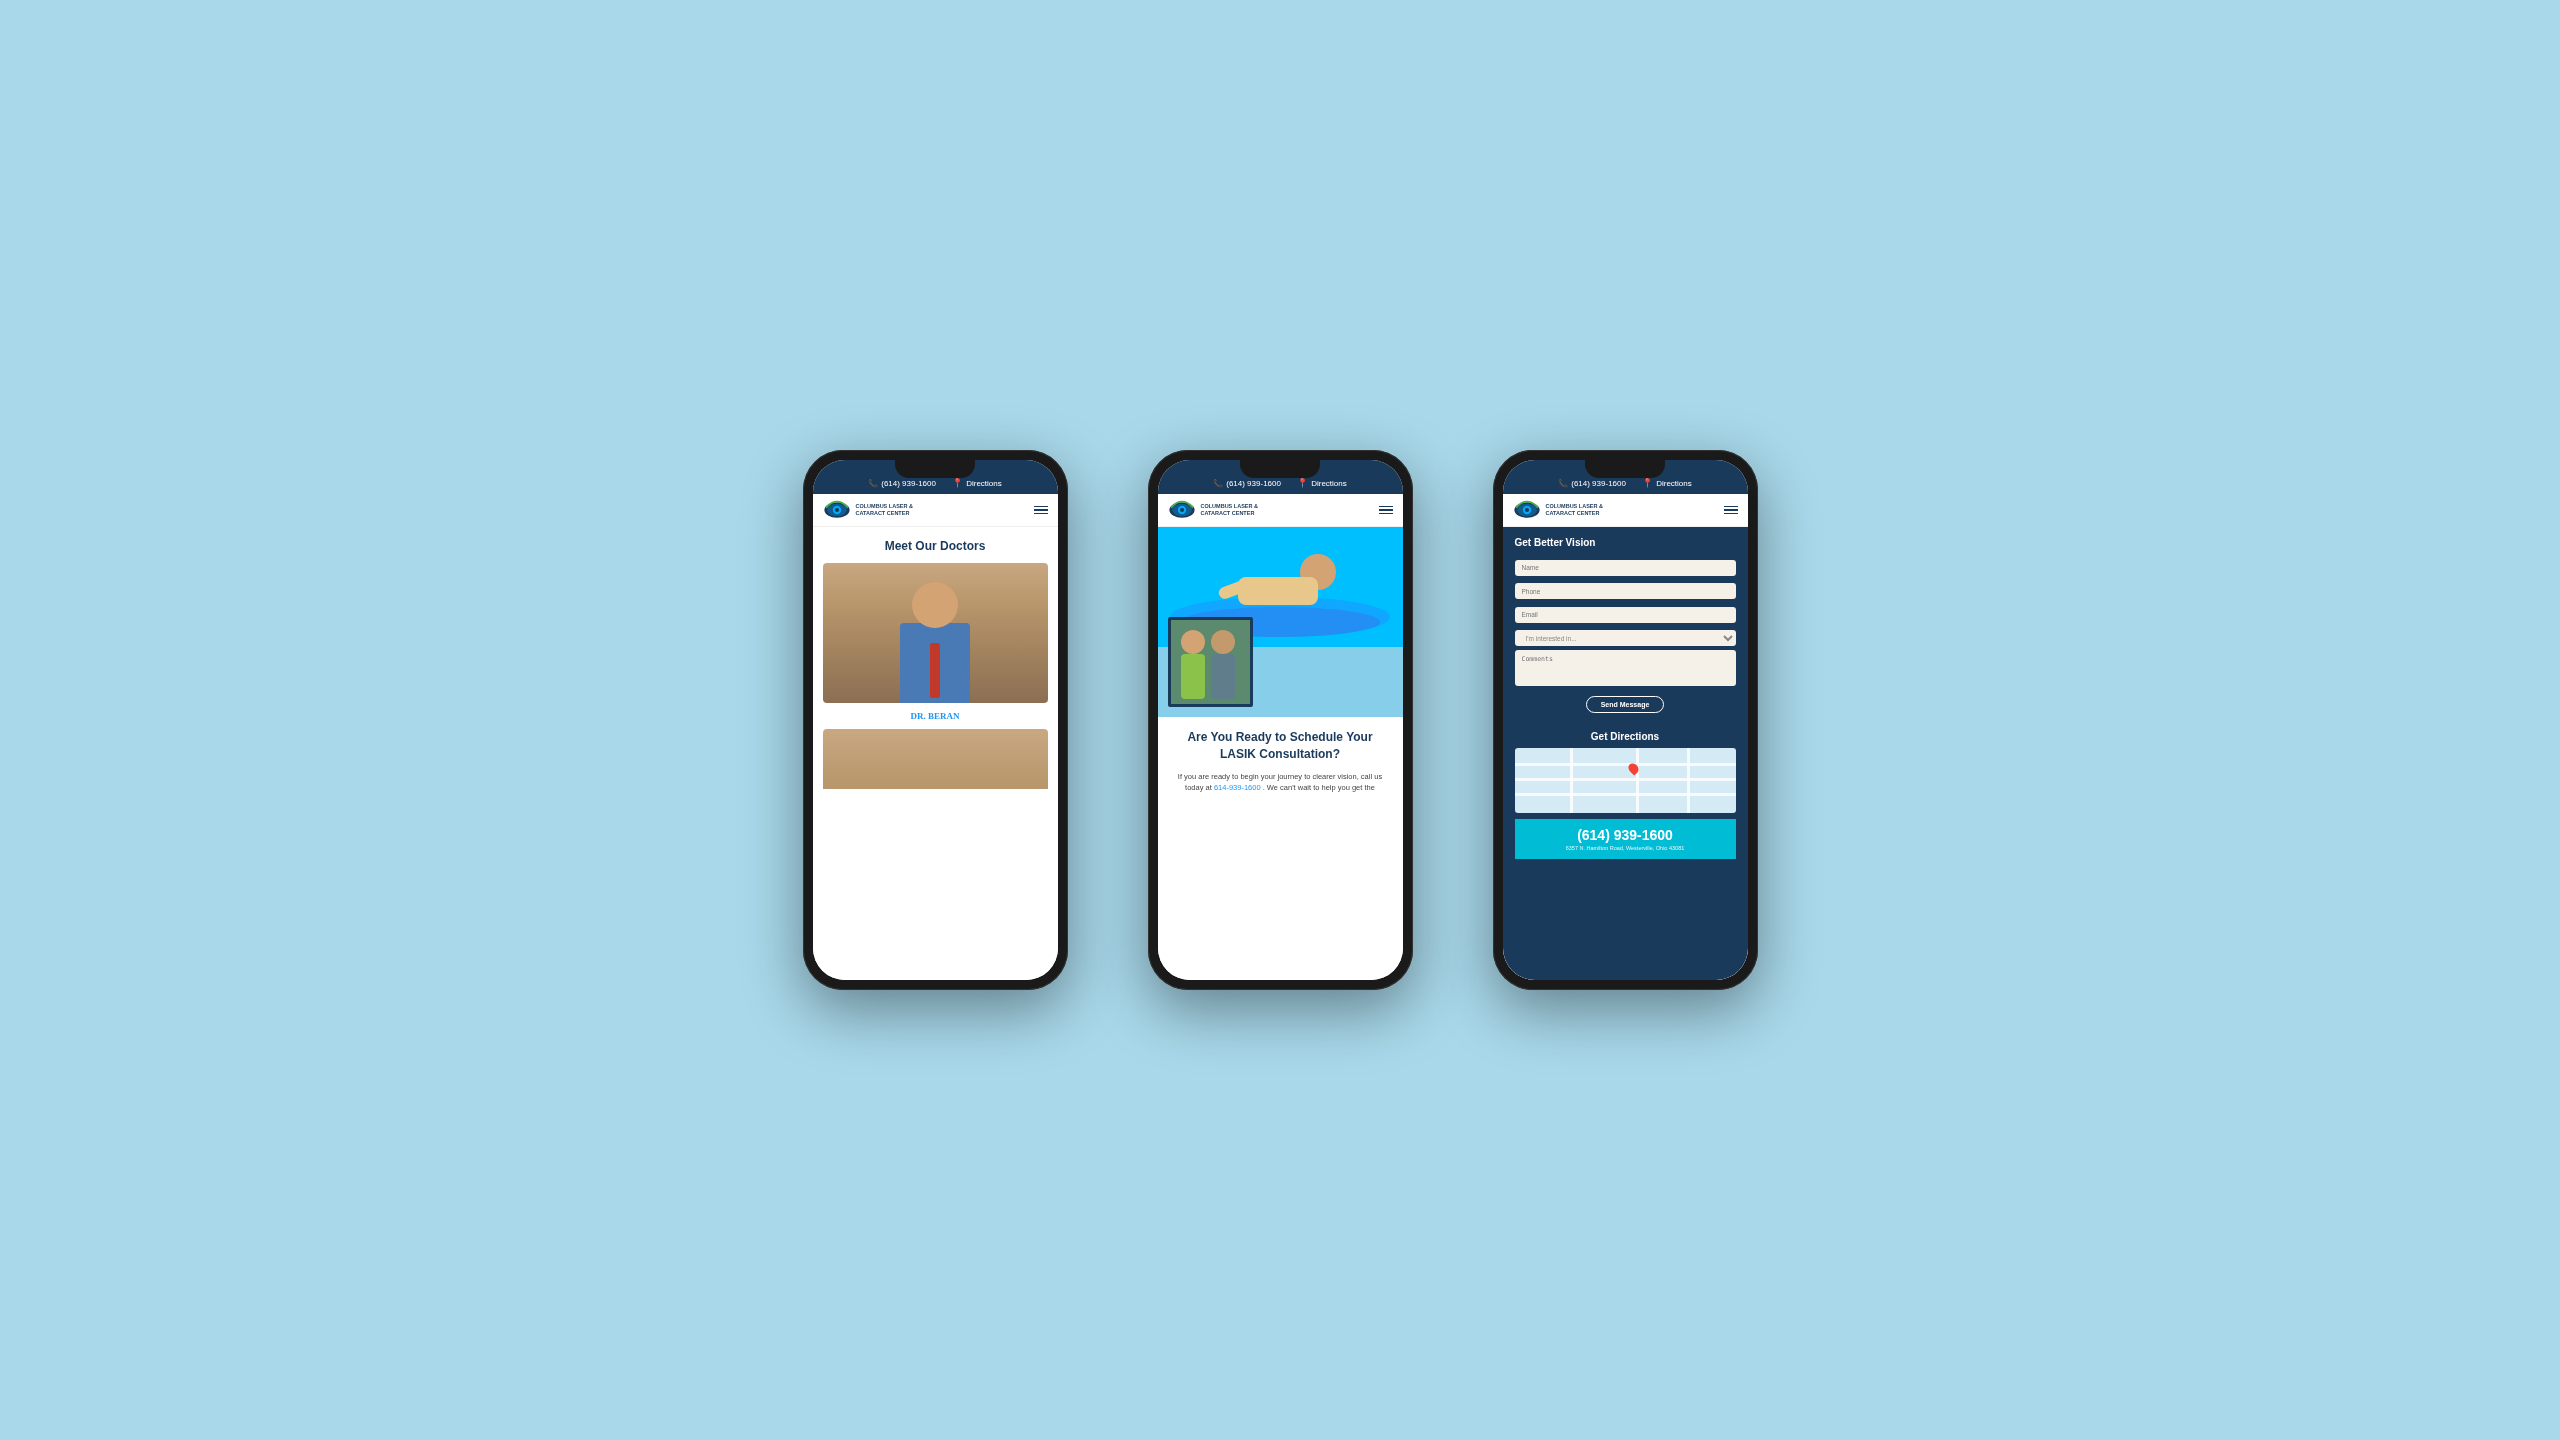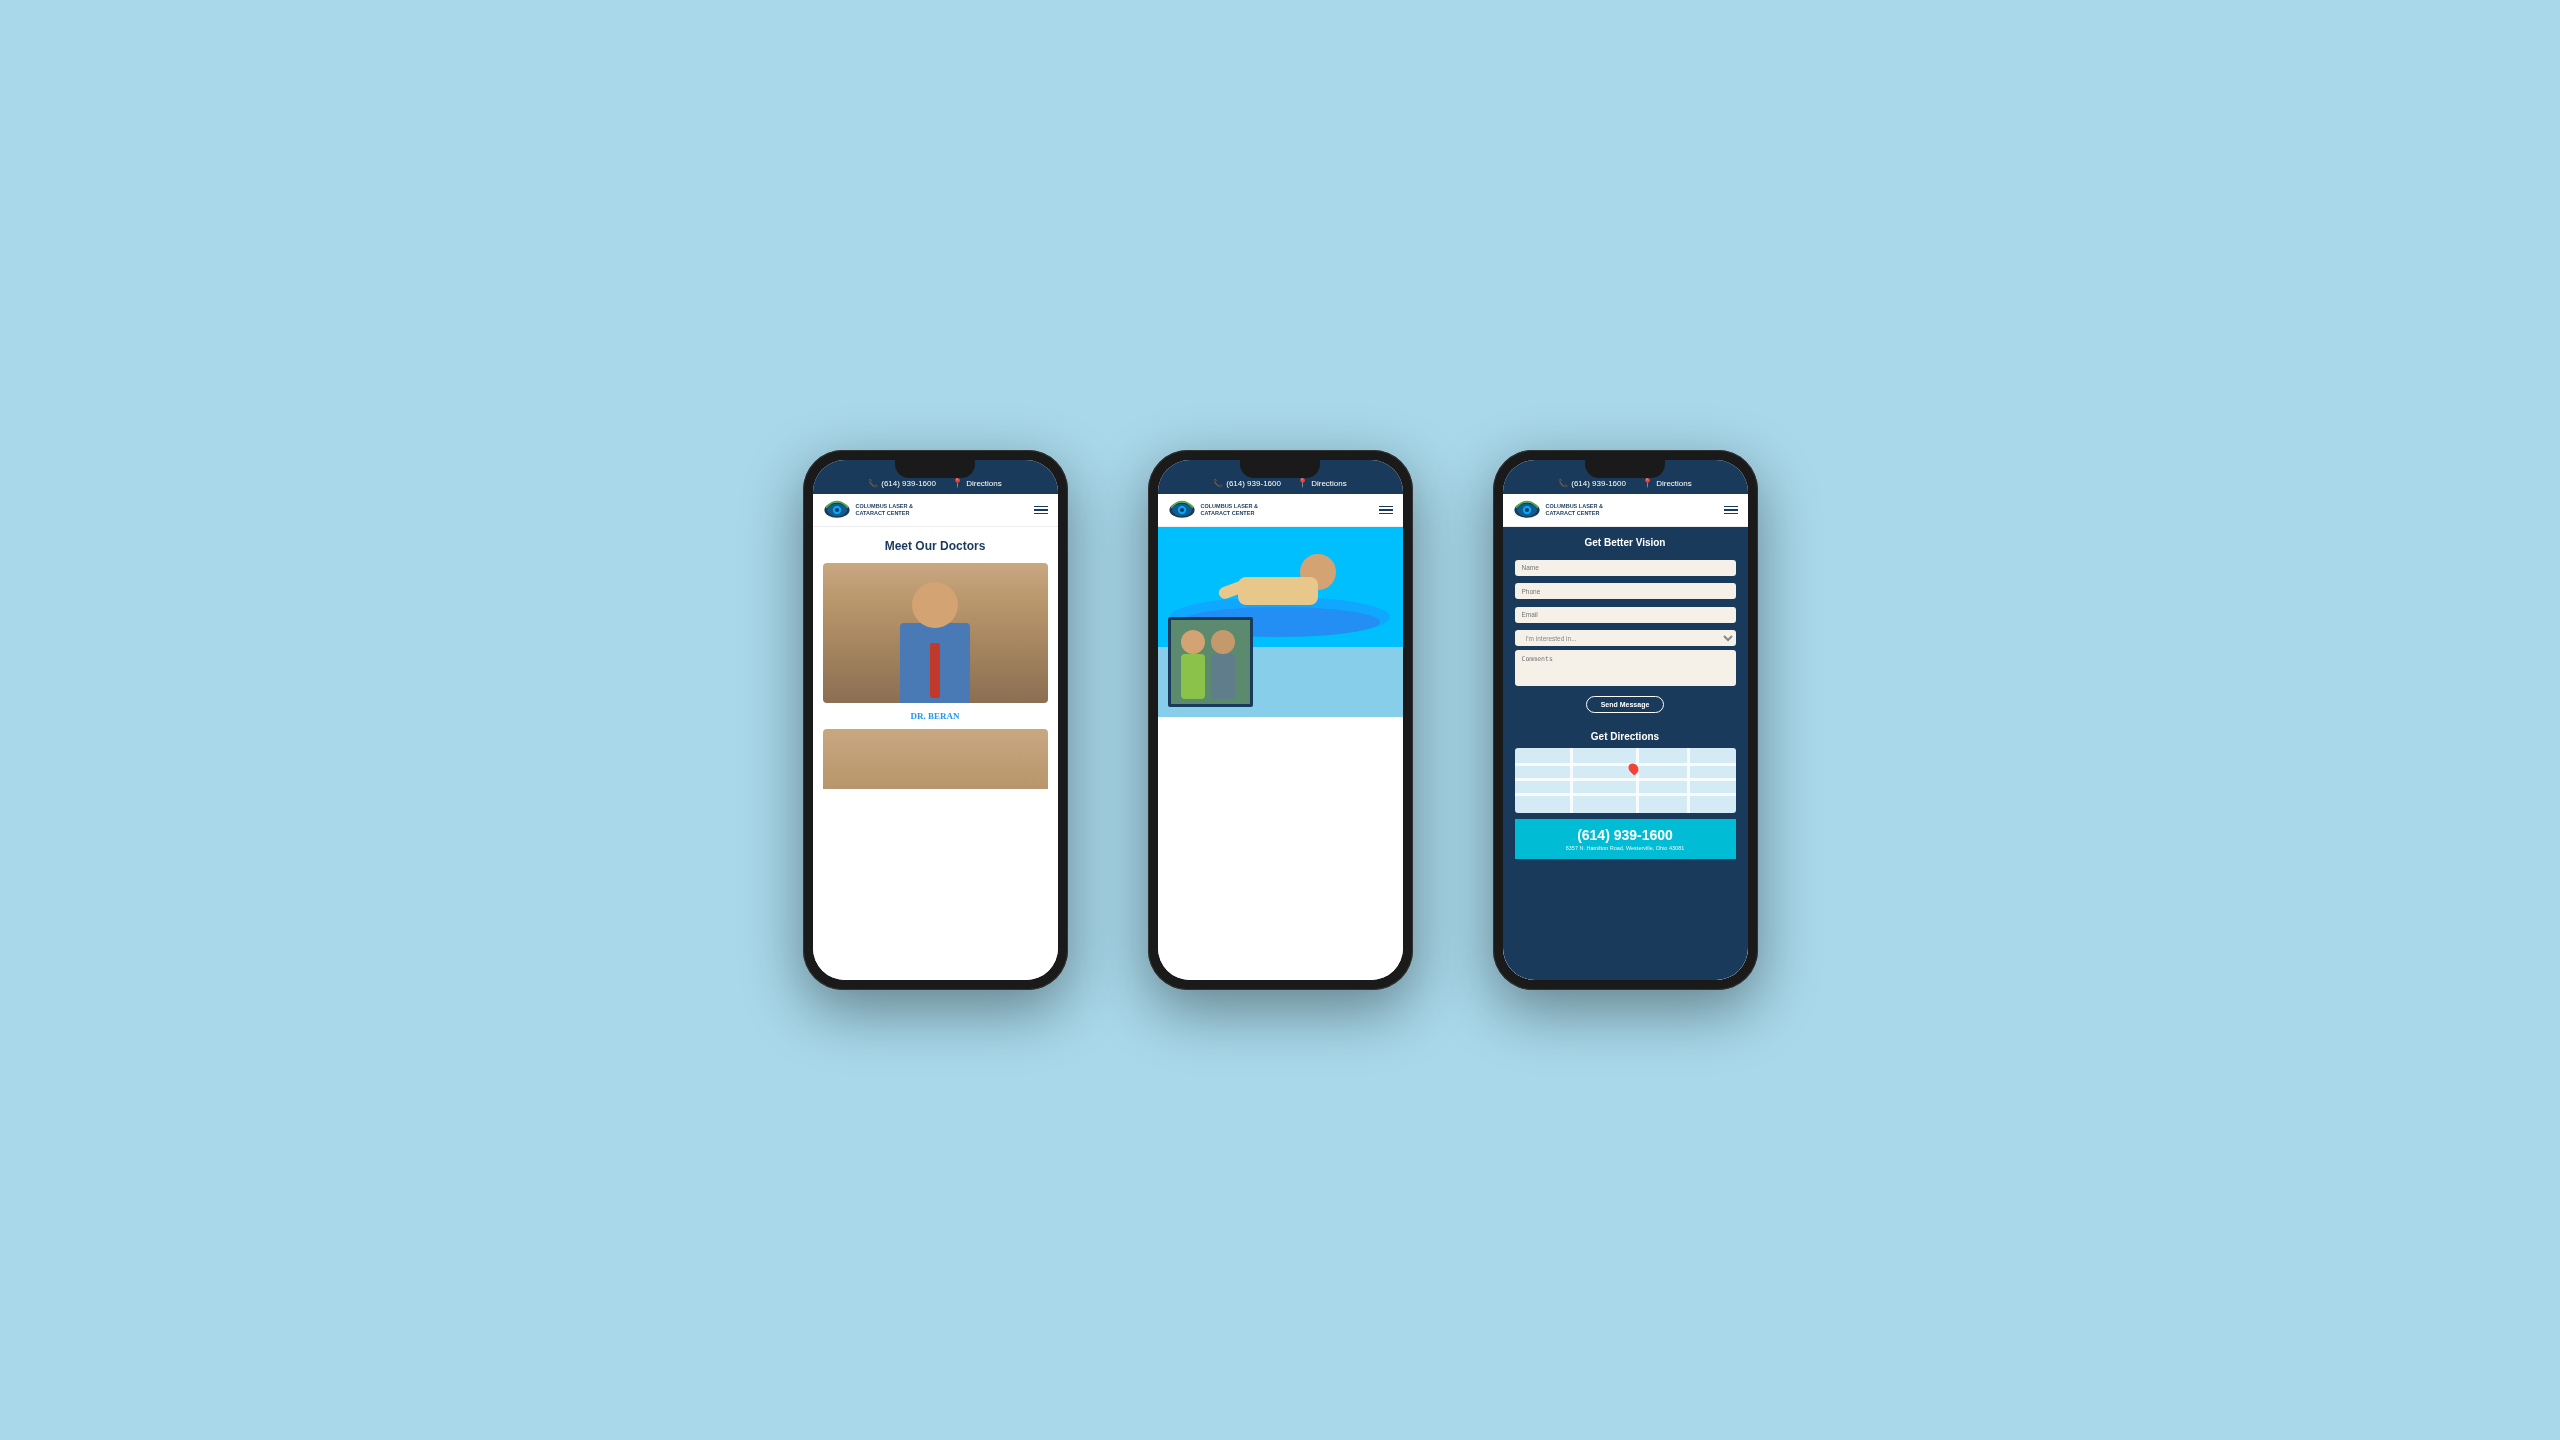--- a/index.html
+++ b/index.html
@@ -291,21 +291,20 @@
     .form-section {
       background: #1a3a5c;
       padding: 10px 12px;
       flex-shrink: 0;
     }
 
     .form-section h3 {
       color: #fff;
       font-size: 10px;
       font-weight: 700;
-      text-align: center;
       margin-bottom: 8px;
     }
 
     .form-input {
       width: 100%;
       background: #f5f0e8;
       border: none;
       border-radius: 3px;
       padding: 4px 7px;
       font-size: 6.5px;
@@ -560,20 +559,28 @@
 
                 <circle cx="22" cy="22" r="12" fill="#d4a373"></circle>
                 <rect x="10" y="34" width="24" height="45" rx="4" fill="#8bc34a"></rect>
 
                 <circle cx="52" cy="22" r="12" fill="#c49a6c"></circle>
                 <rect x="40" y="34" width="24" height="45" rx="4" fill="#607d8b"></rect>
               </svg>
             </div>
           </div>
 
+          <div class="phone2-text">
+            <h2>Are You Ready to Schedule Your LASIK Consultation?</h2>
+            <p>
+              <span>If you are ready to begin your journey to clearer vision, call us today at</span>
+              <a>614-939-1600</a>
+              <span>. We can't wait to help you get the</span>
+            </p>
+          </div>
         </div>
 
       </div>
     </div>
   </div>
 
   <div class="phone-wrapper">
     <div class="phone">
       <div class="phone-notch"></div>
       <div class="phone-screen">

